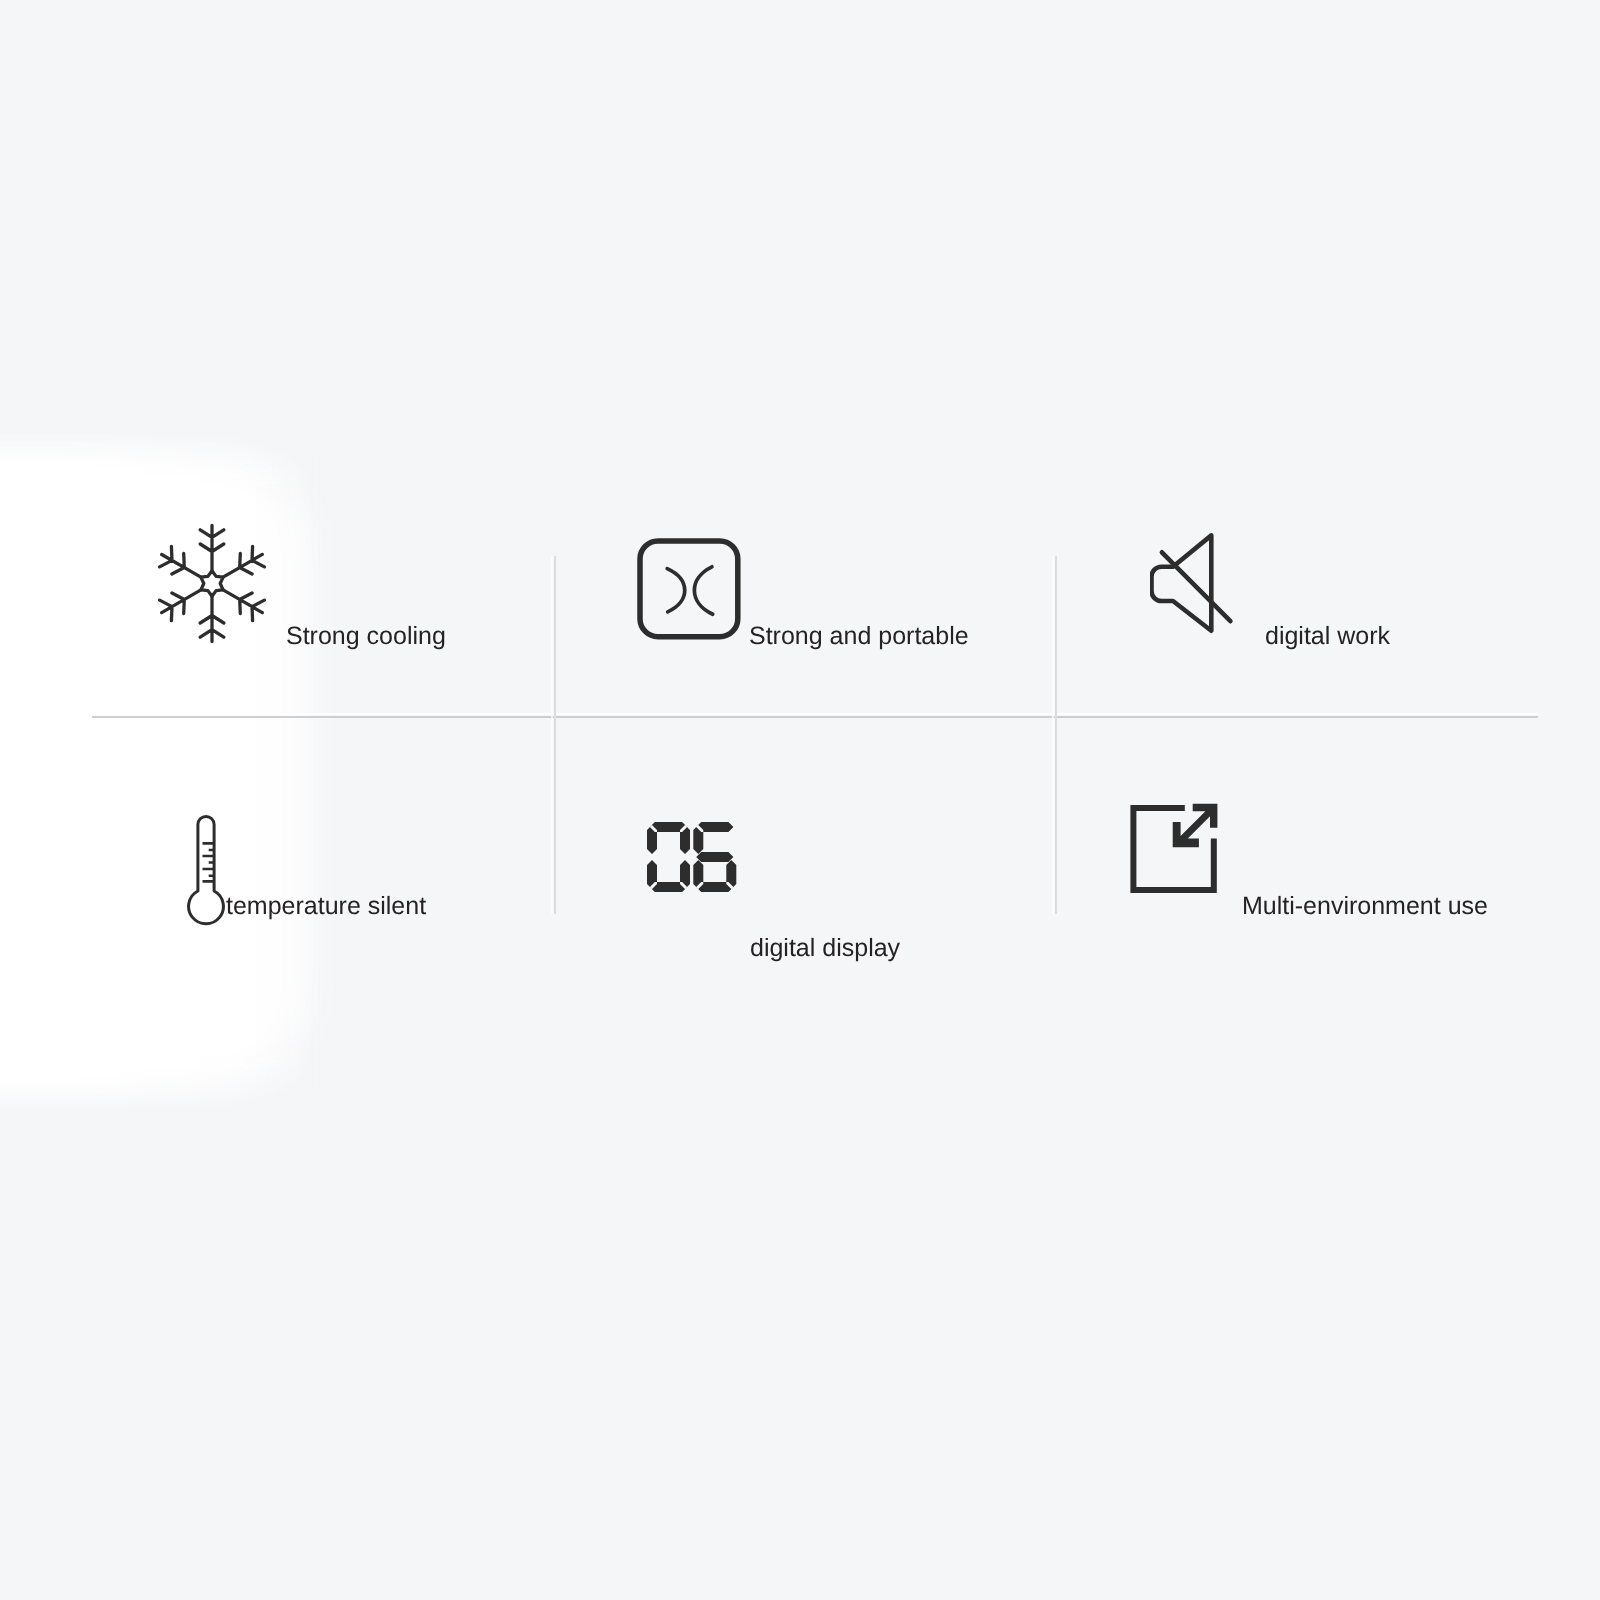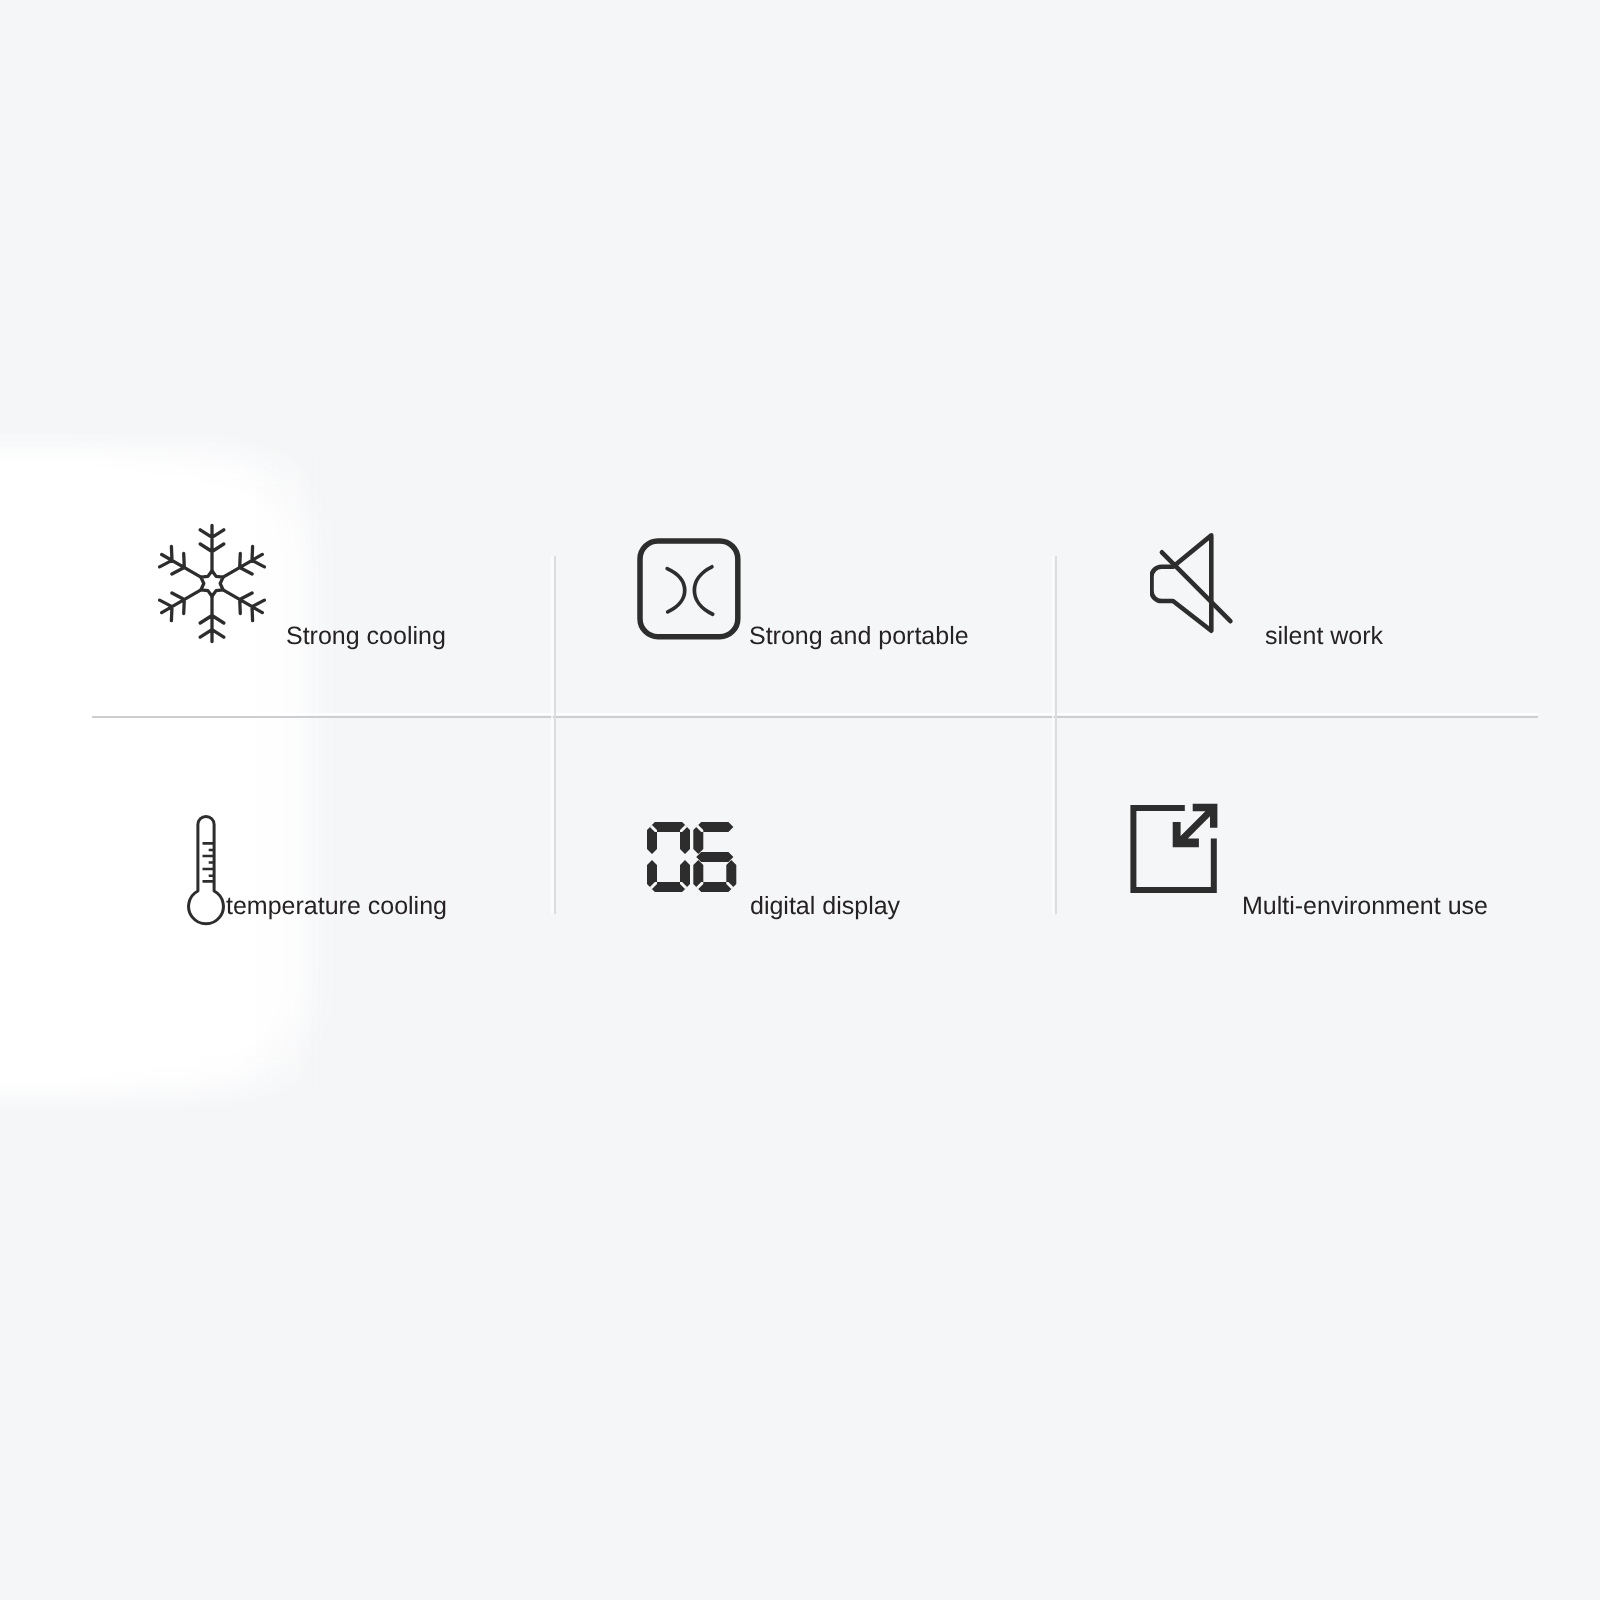--- a/index.html
+++ b/index.html
@@ -61,48 +61,48 @@
     <span class="label" style="left:749px;top:584px">Strong and portable</span>
   </div>
 
   <div class="cell">
     <svg class="ico" style="left:1150px;top:533px" width="86" height="102" viewBox="0 0 86 102">
       <g fill="none" stroke="#2d2d2d" stroke-width="4.6" stroke-linecap="round" stroke-linejoin="round">
         <path d="M61.3 2.4 L23.0 33.8 H11.5 A10.0 10.0 0 0 0 1.5 43.8 V58.0 A10.0 10.0 0 0 0 11.5 68.0 H23.0 L61.3 97.7 Z"></path>
         <path d="M11.9 19.3 L80.4 88.2"></path>
       </g>
     </svg>
-    <span class="label" style="left:1265px;top:584px">silent work</span>
+    <span class="label" style="left:1265px;top:584px">digital work</span>
   </div>
 
   <div class="cell">
     <svg class="ico" style="left:186px;top:812px" width="42" height="116" viewBox="0 0 42 116">
       <g fill="none" stroke="#2d2d2d" stroke-width="3.0" stroke-linecap="butt" stroke-linejoin="round">
         <path d="M11.90 79.01 V12.5 a8.1 8.1 0 0 1 16.2 0 V79.01
                  A17.4 17.4 0 1 1 11.90 79.01 Z"></path>
       </g>
       <g fill="none" stroke="#2d2d2d" stroke-width="2.6" stroke-linecap="butt">
         <path d="M16.5 31.4 H28.1 M22.7 38.0 H28.1 M16.5 44.0 H28.1 M22.7 50.5 H28.1 M16.5 57.0 H28.1 M22.7 63.7 H28.1 M16.5 69.4 H28.1"></path>
       </g>
     </svg>
-    <span class="label" style="left:226px;top:854px">temperature cooling</span>
+    <span class="label" style="left:226px;top:854px">temperature silent</span>
   </div>
 
   <div class="cell">
     <svg class="ico" style="left:647px;top:822px" width="90" height="71" viewBox="0 0 90 71">
       <g fill="#2d2d2d">
         <g>
             <path d="M7.9 0.0 L35.1 0.0 L40.1 5.0 L35.1 10.0 L7.9 10.0 L2.9 5.0 Z M33.0 7.9 L33.0 27.1 L38.0 32.1 L43.0 27.1 L43.0 7.9 L38.0 2.9 Z M33.0 42.9 L33.0 62.1 L38.0 67.1 L43.0 62.1 L43.0 42.9 L38.0 37.9 Z M7.9 60.0 L35.1 60.0 L40.1 65.0 L35.1 70.0 L7.9 70.0 L2.9 65.0 Z M0.0 42.9 L0.0 62.1 L5.0 67.1 L10.0 62.1 L10.0 42.9 L5.0 37.9 Z M0.0 7.9 L0.0 27.1 L5.0 32.1 L10.0 27.1 L10.0 7.9 L5.0 2.9 Z"></path>
           </g>
         <g transform="translate(46.3,0)">
             <path d="M7.9 0.0 L35.1 0.0 L40.1 5.0 L35.1 10.0 L7.9 10.0 L2.9 5.0 Z M33.0 42.9 L33.0 62.1 L38.0 67.1 L43.0 62.1 L43.0 42.9 L38.0 37.9 Z M7.9 60.0 L35.1 60.0 L40.1 65.0 L35.1 70.0 L7.9 70.0 L2.9 65.0 Z M0.0 42.9 L0.0 62.1 L5.0 67.1 L10.0 62.1 L10.0 42.9 L5.0 37.9 Z M0.0 7.9 L0.0 27.1 L5.0 32.1 L10.0 27.1 L10.0 7.9 L5.0 2.9 Z M7.9 30.0 L35.1 30.0 L40.1 35.0 L35.1 40.0 L7.9 40.0 L2.9 35.0 Z"></path>
           </g>
       </g>
     </svg>
-    <span class="label" style="left:750px;top:854px">digital display</span>
+    <span class="label" style="left:750px;top:896px">digital display</span>
   </div>
 
   <div class="cell">
     <svg class="ico" style="left:1129px;top:802px" width="92" height="94" viewBox="0 0 92 94">
       <path d="M1.4 3.1 H55.8 V9.1 H7.4 V84.9 H81.8 V36.5 H87.8 V90.9 H1.4 Z" fill="#2d2d2d"></path>
       <path d="M63.7 9.2 L63.7 1.7 L88.4 1.7 L88.4 25.7 L81.0 25.7 L81.0 14.3 L58.8 36.5 L69.9 36.5 L69.9 45.2 L43.7 45.2 L43.7 19.9 L51.6 19.9 L51.6 34.0 L76.4 9.2 Z" fill="#2d2d2d"></path>
     </svg>
     <span class="label" style="left:1242px;top:854px">Multi-environment use</span>
   </div>
 

